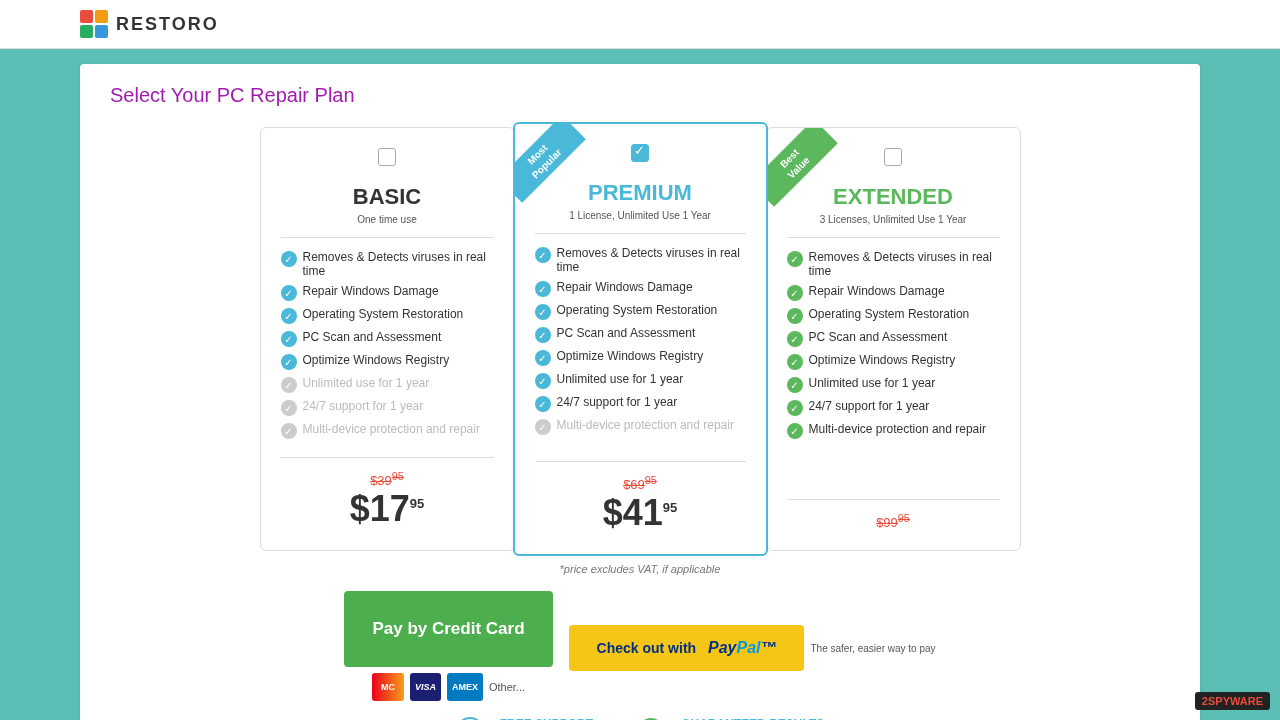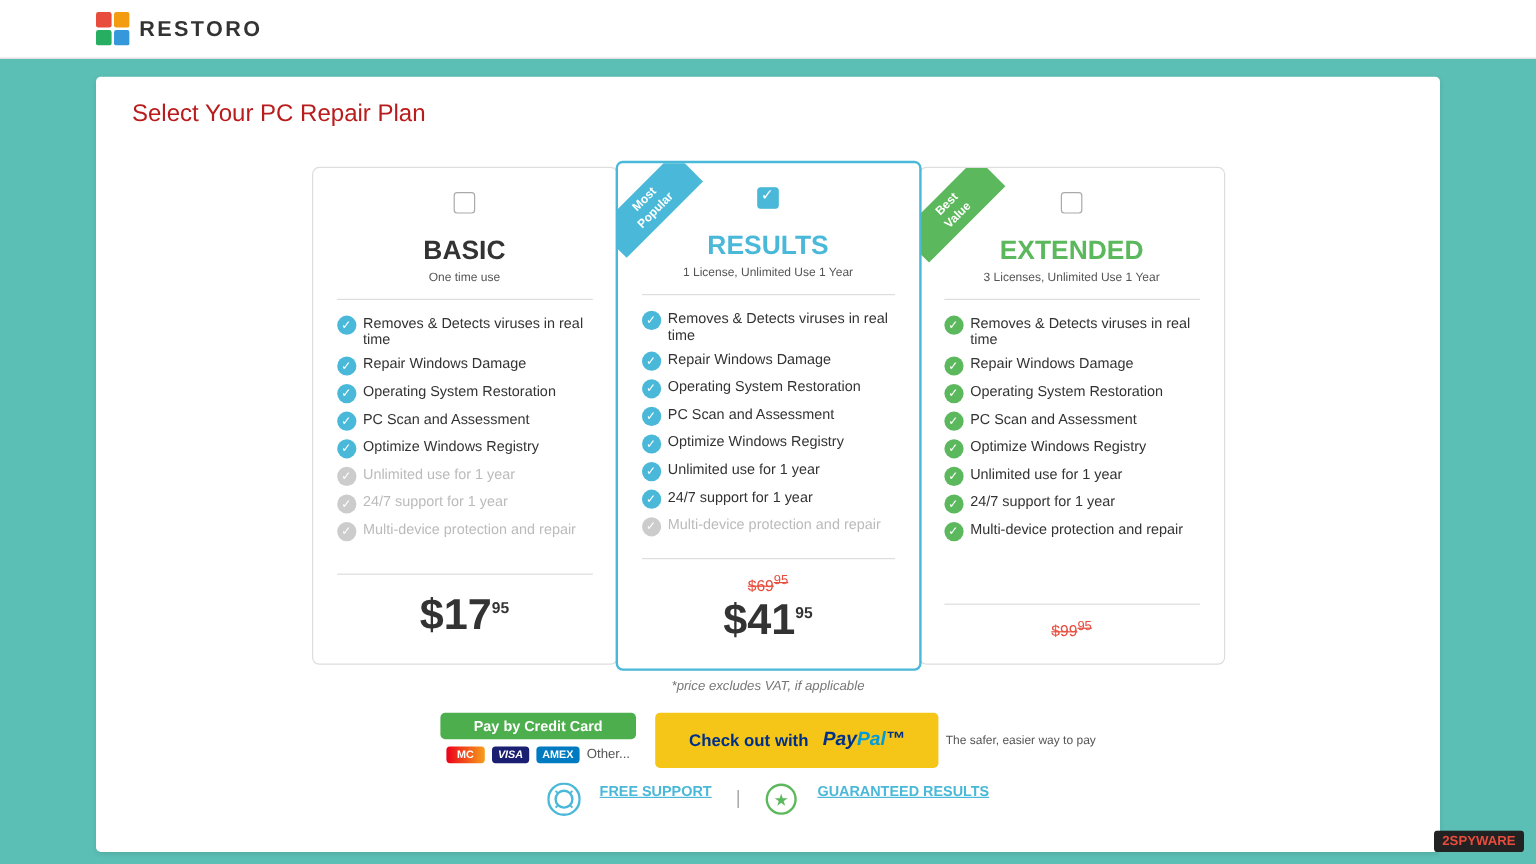--- a/index.html
+++ b/index.html
@@ -34,22 +34,22 @@
     }
     .main-container {
       background: #fff;
       margin: 15px 80px;
       padding: 20px 30px 30px;
       border-radius: 4px;
       box-shadow: 0 1px 4px rgba(0,0,0,0.1);
     }
     .page-title {
       font-size: 20px;
-      color: #b91c1c;
-      margin-bottom: 32px;
+      color: #a21caf;
+      margin-bottom: 20px;
       font-weight: normal;
     }
     .plans-container {
       display: flex;
       gap: 0;
       justify-content: center;
       align-items: stretch;
       margin-bottom: 12px;
     }
     .plan-card {
@@ -196,22 +196,22 @@
     .buttons-row {
       display: flex;
       justify-content: center;
       gap: 16px;
       margin-bottom: 12px;
     }
     .btn-credit {
       background: #4cae4c;
       color: #fff;
       border: none;
-      padding: 4px 28px;
-      font-size: 12px;
+      padding: 28px 28px;
+      font-size: 17px;
       font-weight: bold;
       border-radius: 4px;
       cursor: pointer;
     }
     .btn-paypal {
       background: #f5c518;
       color: #003087;
       border: none;
       padding: 14px 28px;
       font-size: 14px;
@@ -227,21 +227,21 @@
       font-size: 15px;
     }
     .payment-icons {
       display: flex;
       justify-content: center;
       gap: 6px;
       margin-bottom: 4px;
       align-items: center;
     }
     .card-icon {
-      height: 14px;
+      height: 28px;
       border-radius: 3px;
       display: flex;
       align-items: center;
       justify-content: center;
       font-size: 9px;
       font-weight: bold;
       padding: 2px 5px;
     }
     .card-mc { background: linear-gradient(to right, #eb001b, #f79e1b); color: #fff; min-width: 32px; }
     .card-visa { background: #1a1f71; color: #fff; min-width: 30px; font-style: italic; }
@@ -353,34 +353,37 @@
         <li class="feature-item disabled">
           <span class="feature-icon gray">✓</span>
           <span>24/7 support for 1 year</span>
         </li>
         <li class="feature-item disabled">
           <span class="feature-icon gray">✓</span>
           <span>Multi-device protection and repair</span>
         </li>
       </ul>
       <div class="price-section">
+        <div class="original-price">
+          <span>$39</span><sup>95</sup>
+        </div>
         <div class="current-price">
           <span>$17</span><sup class="superscript-price">95</sup>
         </div>
       </div>
     </div>
 
     <div class="plan-card premium">
       <div class="ribbon">
         <div class="ribbon-text">Most<br>Popular</div>
       </div>
       <div class="checkbox-wrapper">
         <input type="checkbox" class="plan-checkbox checked" checked="" style="">
       </div>
-      <div class="plan-name premium">RESULTS</div>
+      <div class="plan-name premium">PREMIUM</div>
       <div class="plan-subtitle">1 License, Unlimited Use 1 Year</div>
       <hr class="plan-divider">
       <ul class="feature-list">
         <li class="feature-item">
           <span class="feature-icon blue">✓</span>
           <span>Removes &amp; Detects viruses in real time</span>
         </li>
         <li class="feature-item">
           <span class="feature-icon blue">✓</span>
           <span>Repair Windows Damage</span>

